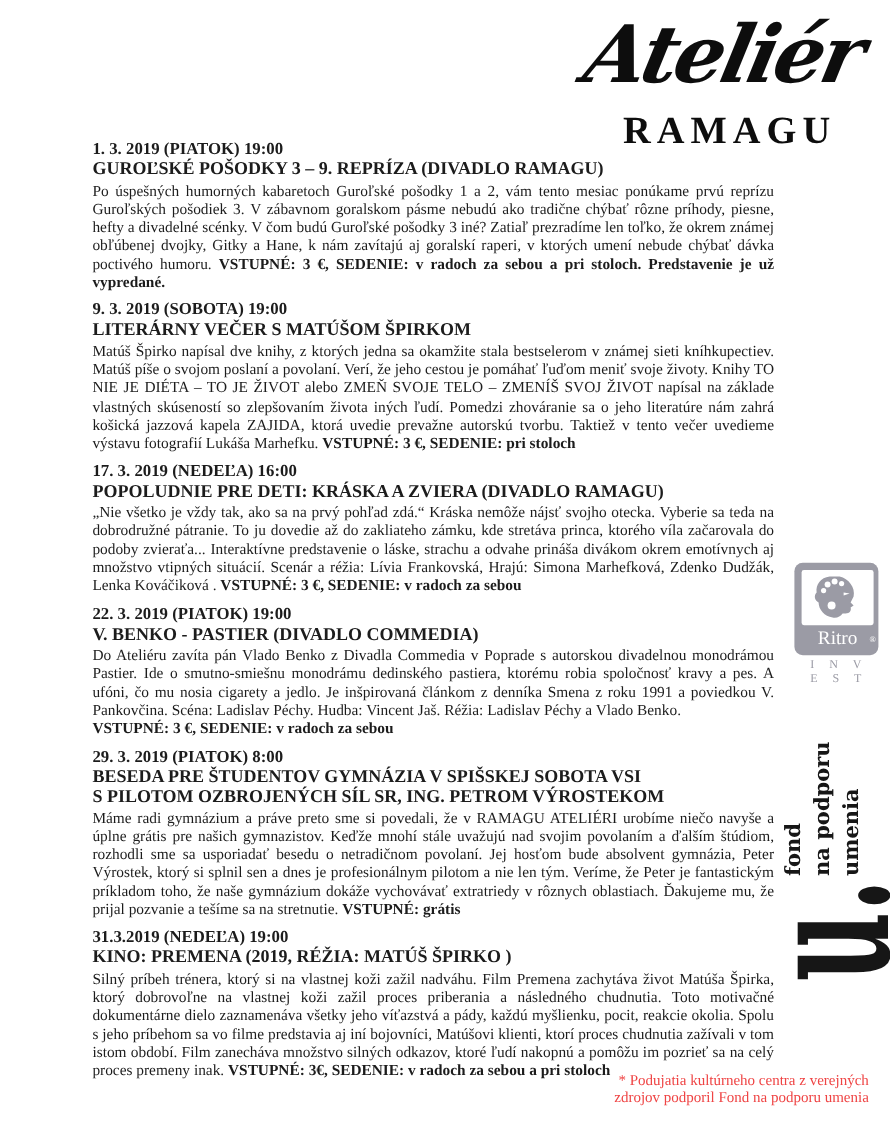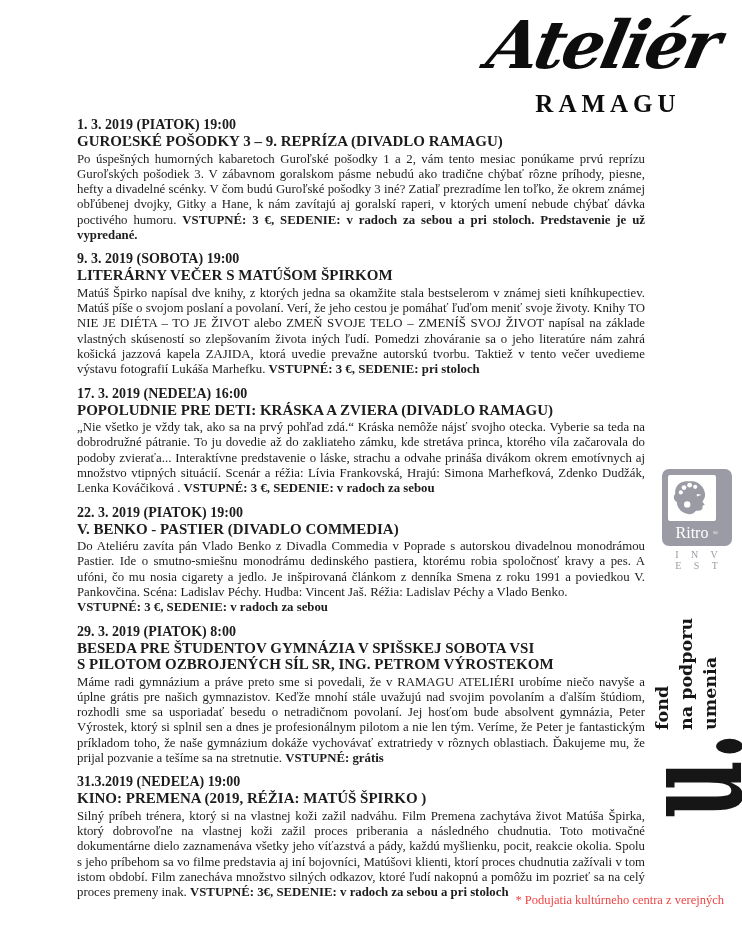--- a/index.html
+++ b/index.html
@@ -16,39 +16,39 @@
     letter-spacing:0.5px;
   }
   .brand-script{
     position:absolute;left:468px;top:6px;width:270px;text-align:center;
     font-family:"DejaVu Serif", serif;font-style:italic;font-weight:bold;
     font-size:66px;letter-spacing:-3px;transform:skewX(-12deg);
     color:#0d0d0d;white-space:nowrap;
   }
   .brand-name{
     position:absolute;left:478px;top:90px;width:260px;text-align:center;
-    font-size:25px;font-weight:bold;letter-spacing:5px;color:#0d0d0d;
+    font-size:32px;font-weight:bold;letter-spacing:5px;color:#0d0d0d;
     white-space:nowrap;
   }
   
   .events{position:absolute;left:77px;top:117px;width:568px;}
   .event{margin:0 0 8px 0;}
   .date{font-size:14px;font-weight:bold;line-height:16px;margin:0;}
   .title{font-size:15px;font-weight:bold;line-height:16.5px;margin:0;}
   .title:empty{display:none;}
   .body{
     font-size:12.8px;line-height:15.3px;text-align:justify;margin:2px 0 0 0;
   }
   .entry-bold{font-weight:bold;}
   .block{display:block;}
   
   .ritro{position:absolute;left:662px;top:469px;width:70px;}
   .ritro-box{
     width:70px;height:77px;background:#9b9ba5;border-radius:7px;
-    padding:6px 16px 0 6px;box-sizing:border-box;
+    padding:6px 4px 0 6px;box-sizing:border-box;
   }
   .ritro-panel{
     background:#ffffff;height:46px;border-radius:2px;
     display:flex;align-items:center;justify-content:center;overflow:hidden;
   }
   .ritro-name{
     color:#ffffff;text-align:center;font-size:16px;line-height:24px;
     position:relative;display:block;font-family:"Liberation Serif",serif;
   }
   .reg{font-size:7px;position:absolute;top:0px;right:-2px;}
@@ -158,15 +158,16 @@
     <p class="fpu-mark">u.</p>
     <div class="fpu-lines">
       <div>fond</div>
       <div>na podporu</div>
       <div>umenia</div>
     </div>
   </aside>
 
   <div class="footnote">
     <div>* Podujatia kultúrneho centra z verejných</div>
+    <div>zdrojov podporil Fond na podporu umenia</div>
   </div>
 
 </div>
 
 </body></html>

